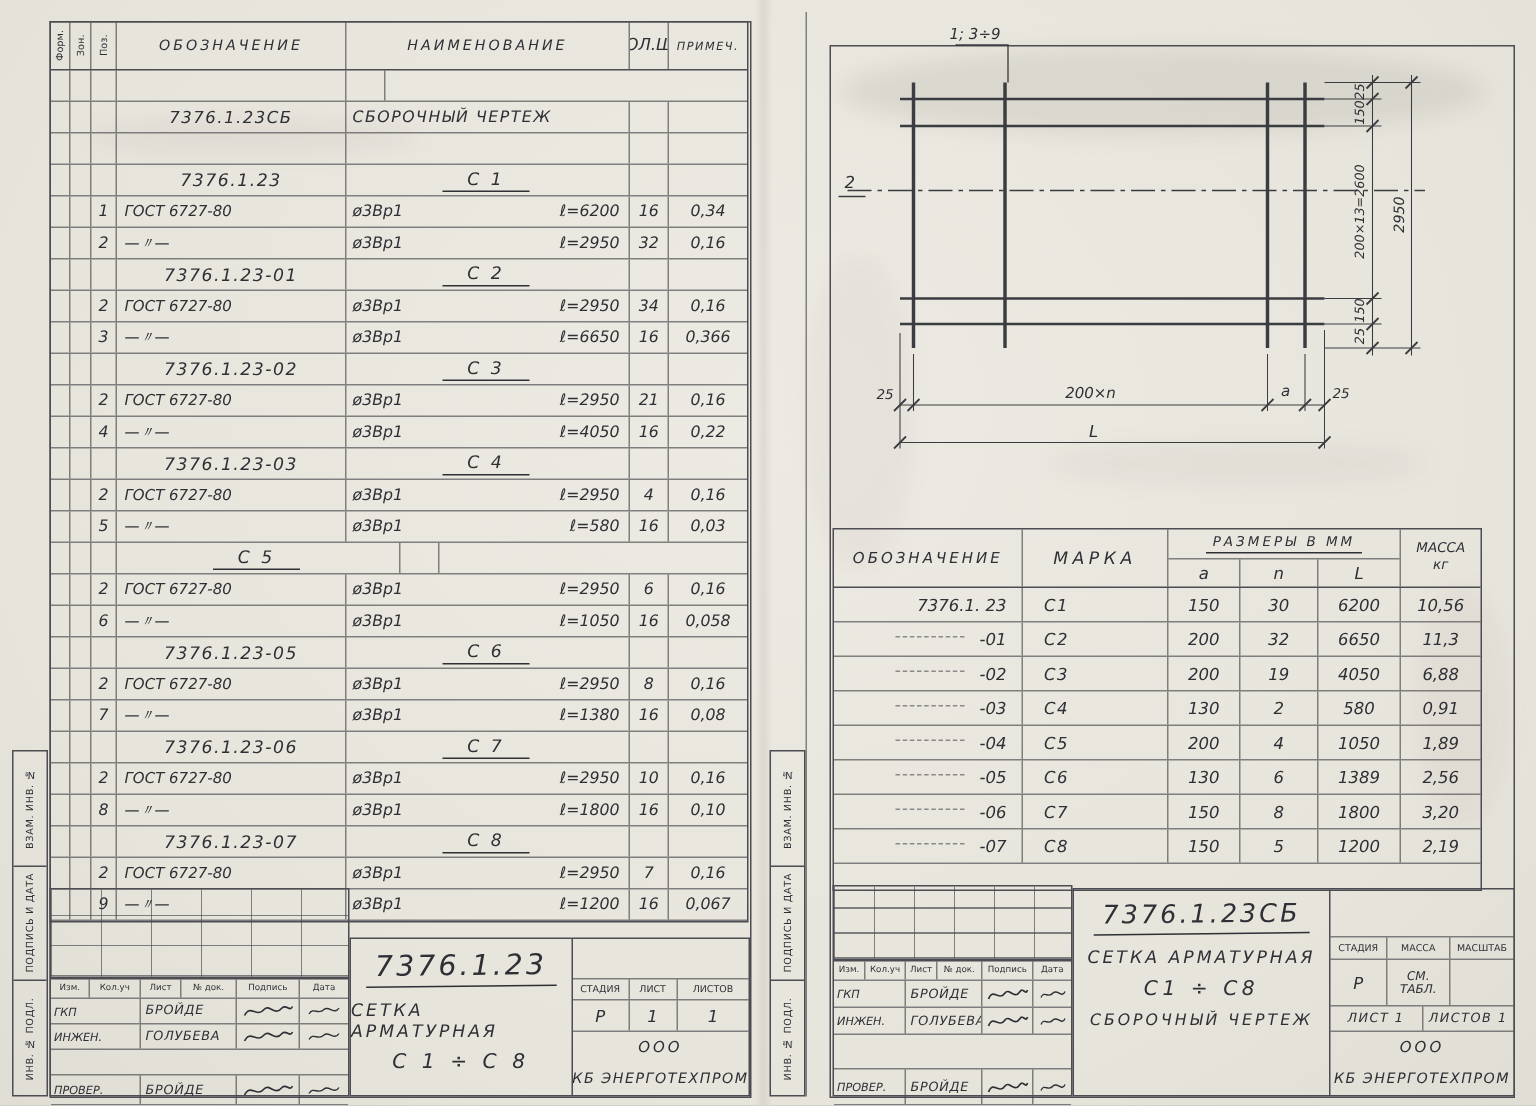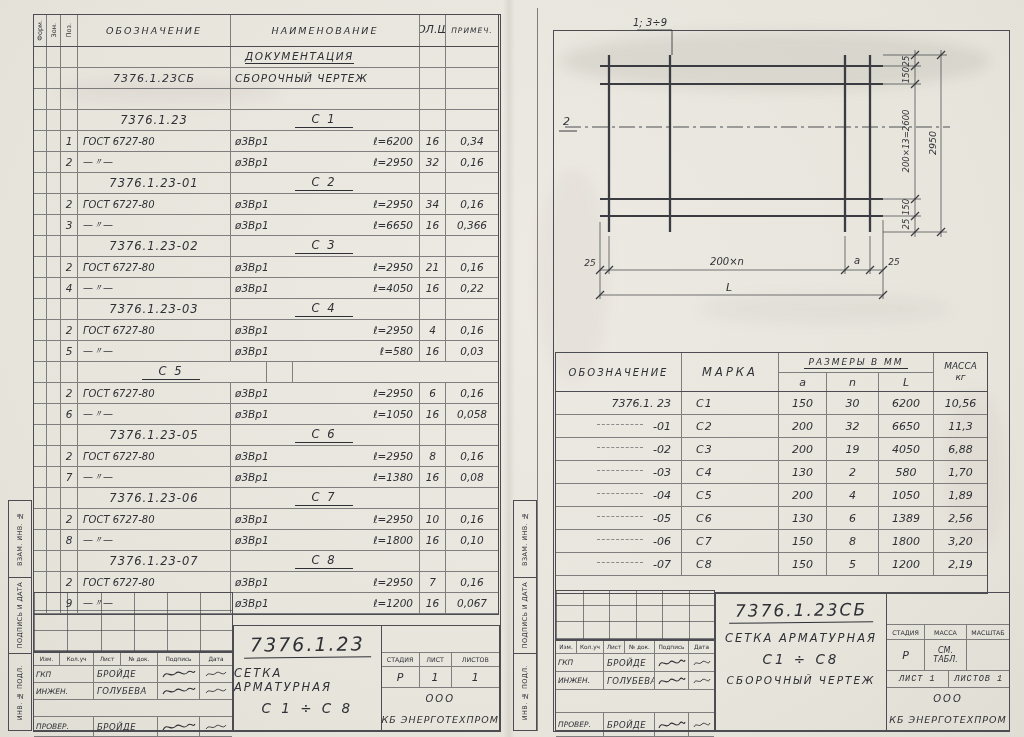--- a/index.html
+++ b/index.html
@@ -174,24 +174,20 @@
         </div>
       <div class="sc c-note hw">ПРИМЕЧ.</div>
     </div>
     <div class="spec-rows">
 
         <div class="srow hw doc-head">
           <div class="sc c-form"></div>
           <div class="sc c-zona"></div>
           <div class="sc c-poz"></div>
           <div class="sc c-code"></div>
-          <div class="sc c-name">
-            <span class="nm">ДОКУМЕНТАЦИЯ</span>
-            <span class="ln"></span>
-          </div>
           <div class="sc c-qty"></div>
           <div class="sc c-note"></div>
         </div>
 
         <div class="srow hw doc">
           <div class="sc c-form"></div>
           <div class="sc c-zona"></div>
           <div class="sc c-poz"></div>
           <div class="sc c-code">7376.1.23СБ</div>
           <div class="sc c-name">
@@ -758,21 +754,21 @@
 
         <div class="mrow cont">
           <div class="m-des">
             <span class="ditto-line"></span>
             <span>-03</span>
           </div>
           <div class="m-mark">С4</div>
           <div class="m-a">130</div>
           <div class="m-n">2</div>
           <div class="m-L">580</div>
-          <div class="m-mass">1,70</div>
+          <div class="m-mass">0,91</div>
         </div>
 
         <div class="mrow cont">
           <div class="m-des">
             <span class="ditto-line"></span>
             <span>-04</span>
           </div>
           <div class="m-mark">С5</div>
           <div class="m-a">200</div>
           <div class="m-n">4</div>
@@ -889,21 +885,21 @@
       <div class="stage-head" style="height:14px;">
         <div style="width:38px;">СТАДИЯ</div>
         <div style="width:42px;">МАССА</div>
         <div style="flex:1;">МАСШТАБ</div>
       </div>
       <div class="stage-vals hw" style="height:30px;">
         <div style="width:38px;">Р</div>
         <div style="width:42px;font-size:8px;padding:0 2px;">СМ. ТАБЛ.</div>
         <div style="flex:1;"></div>
       </div>
-      <div class="sheetrow hw" style="height:16px;font-family:Liberation Mono, monospace;">
+      <div class="sheetrow hw" style="height:16px;">
         <div>ЛИСТ 1</div>
         <div>ЛИСТОВ 1</div>
       </div>
       <div class="orgname hw" style="height:20px;">ООО</div>
       <div class="orgname2 hw" style="flex:1;">КБ ЭНЕРГОТЕХПРОМ</div>
     </div>
   </div>
 
 </div>
 

